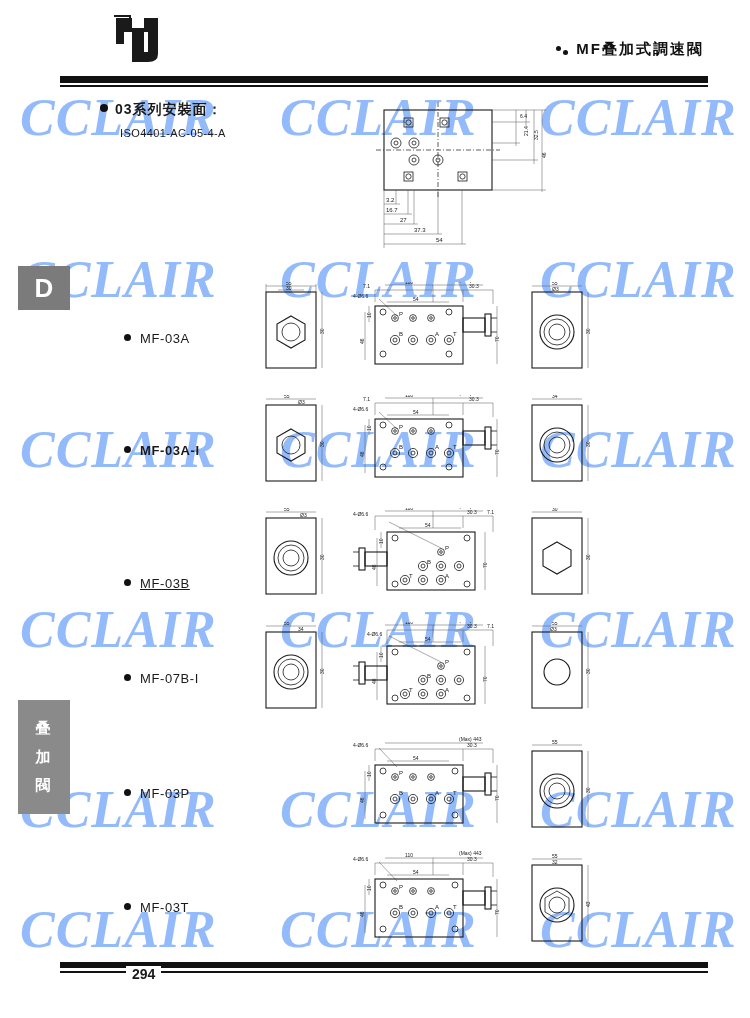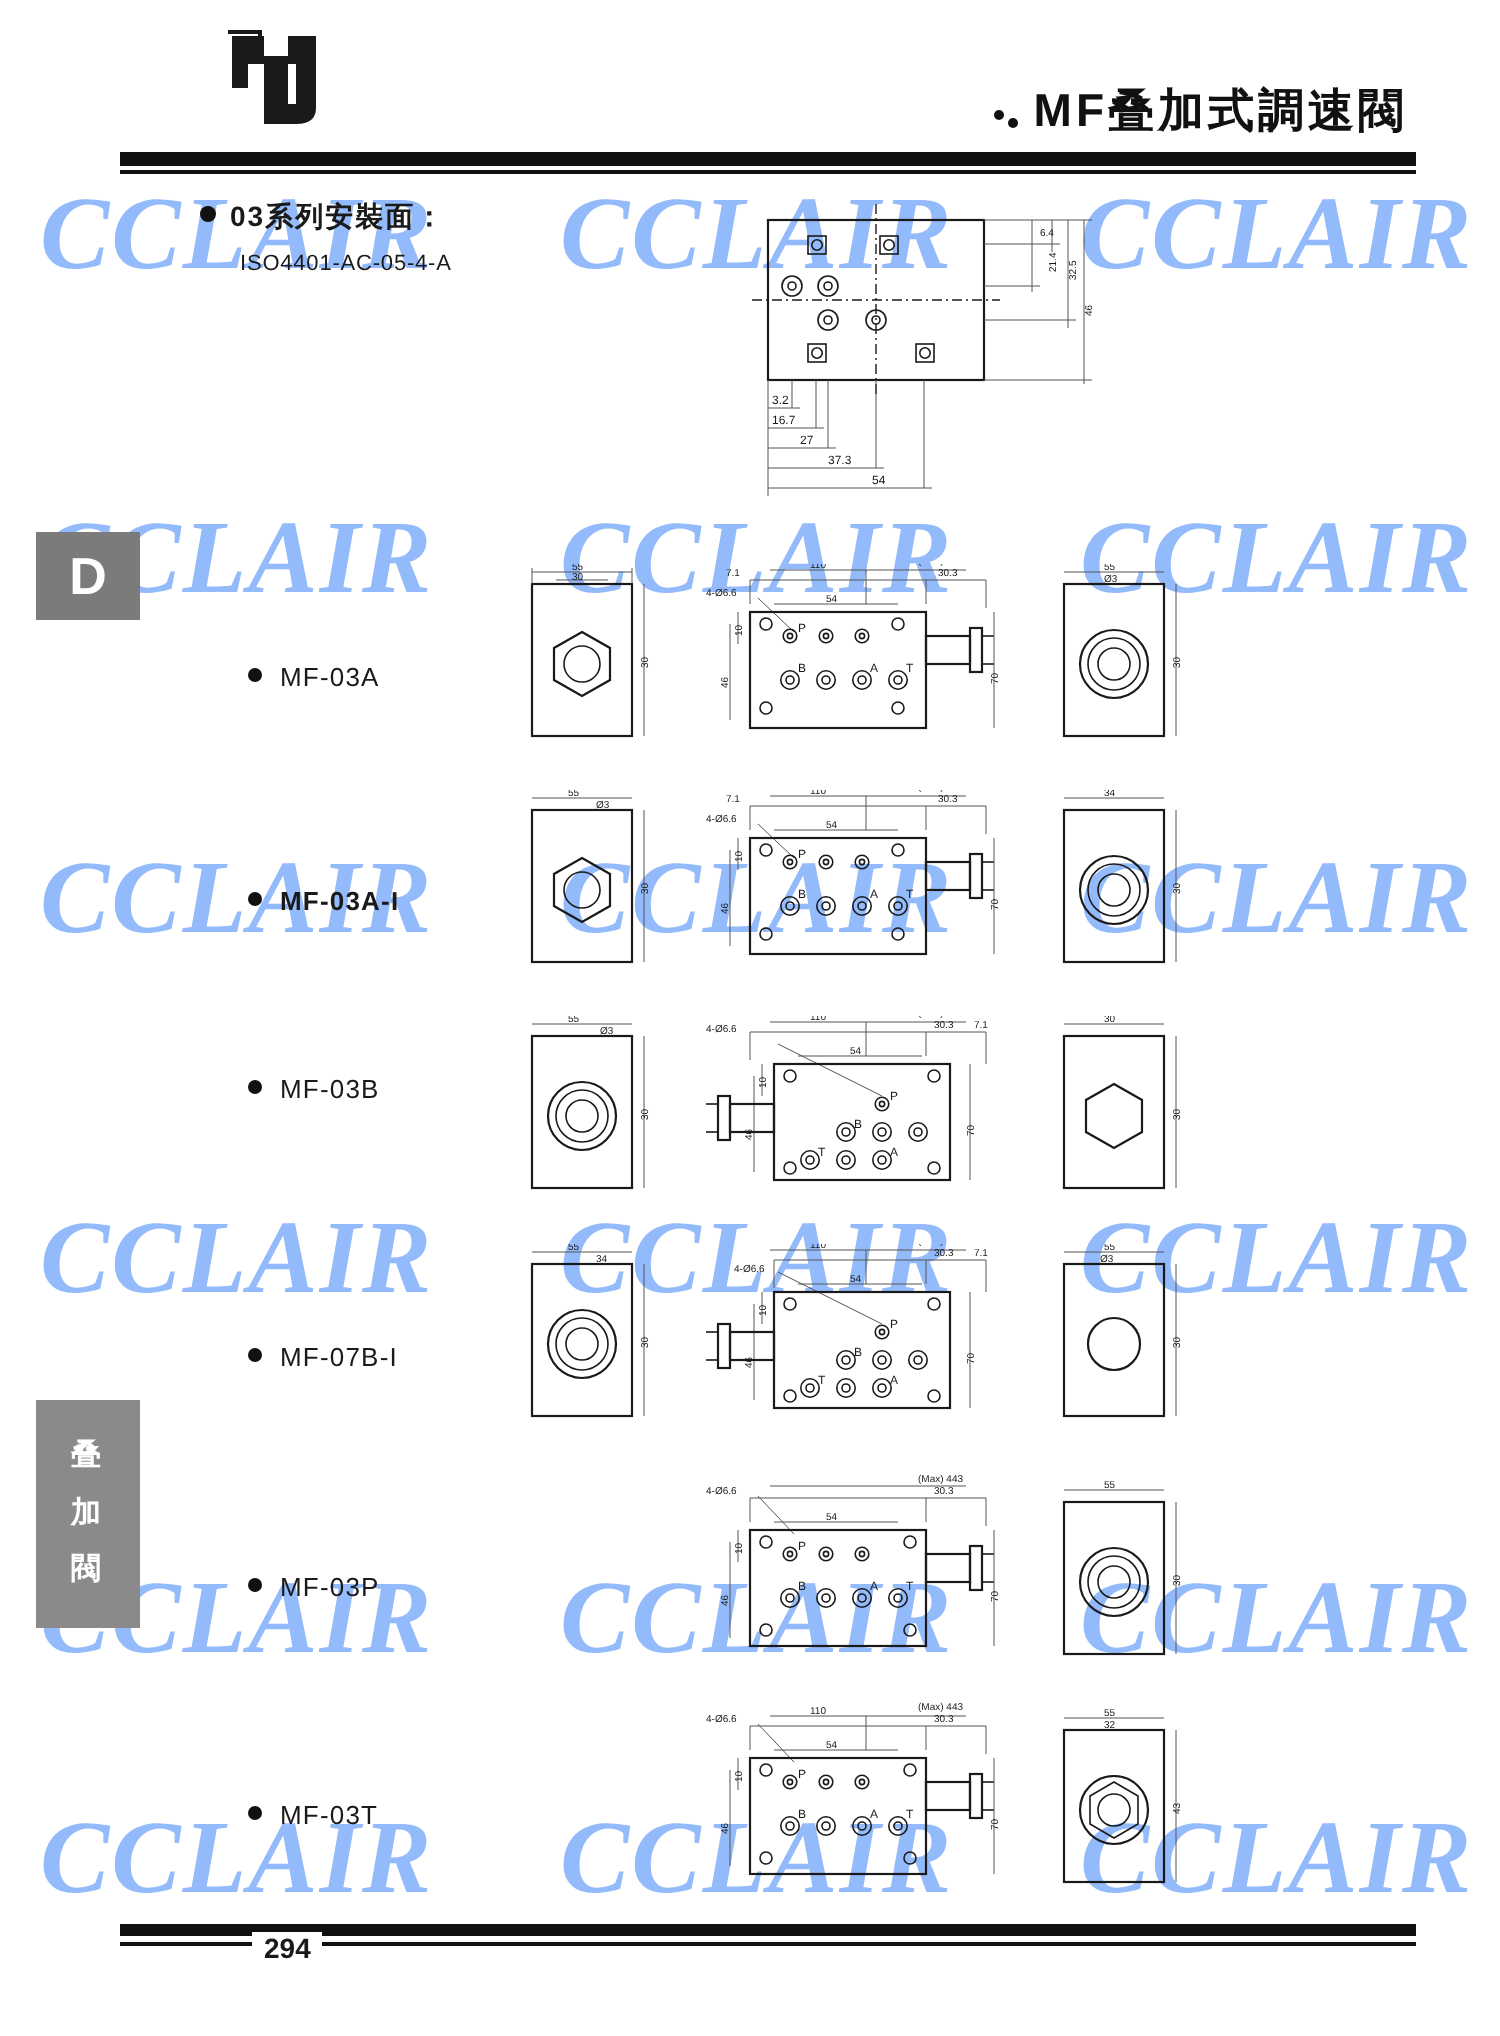--- a/index.html
+++ b/index.html
@@ -22,21 +22,21 @@
     letter-spacing:1px;
     pointer-events:none;
     white-space:nowrap;
     z-index:0;
   }
   
   .header{position:absolute;left:0;top:0;width:750px;height:88px;z-index:3;}
   .logo{position:absolute;left:112px;top:14px;width:62px;height:52px;}
   .title{
     position:absolute;right:46px;top:40px;
-    font-size:23px;font-weight:bold;letter-spacing:2px;
+    font-size:15px;font-weight:bold;letter-spacing:2px;
     color:#111;
   }
   .title .bullets{display:inline-block;margin-right:6px;position:relative;top:-3px;}
   .title .bullets i{display:inline-block;width:5px;height:5px;border-radius:50%;background:#111;margin-right:2px;}
   .title .bullets i.b2{position:relative;top:4px;}
   .hdr-rule{position:absolute;left:60px;top:76px;width:648px;height:7px;background:#111;}
   .hdr-rule2{position:absolute;left:60px;top:85px;width:648px;height:2px;background:#111;}
 
   
   .tab-d{
@@ -189,21 +189,21 @@
   <text class="tx6" x="16" y="106">3.2</text>
   <text class="tx6" x="16" y="116">16.7</text>
   <text class="tx6" x="30" y="126">27</text>
   <text class="tx6" x="44" y="136">37.3</text>
   <text class="tx6" x="66" y="146">54</text>
 </svg>
 </div>
 
 <div class="rowlabel" style="top:331px;"><span class="dot"></span><span>MF-03A</span></div>
 <div class="rowlabel" style="top:443px;font-weight:bold;"><span class="dot"></span><span>MF-03A-I</span></div>
-<div class="rowlabel" style="top:537px;"><span class="dot"></span><span>MF-03B</span></div>
+<div class="rowlabel" style="top:576px;text-decoration:underline;"><span class="dot"></span><span>MF-03B</span></div>
 <div class="rowlabel" style="top:671px;"><span class="dot"></span><span>MF-07B-I</span></div>
 <div class="rowlabel" style="top:786px;"><span class="dot"></span><span>MF-03P</span></div>
 <div class="rowlabel" style="top:900px;"><span class="dot"></span><span>MF-03T</span></div>
 
 <div class="dw" style="left:258px;top:282px;">
 <svg width="70" height="98" viewBox="0 0 70 98">
   <rect x="8" y="10" width="50" height="76" class="ln2"></rect>
   <g class="thin">
         <line x1="8" y1="4" x2="58" y2="4"></line>
         <line x1="8" y1="10" x2="8" y2="2"></line>

